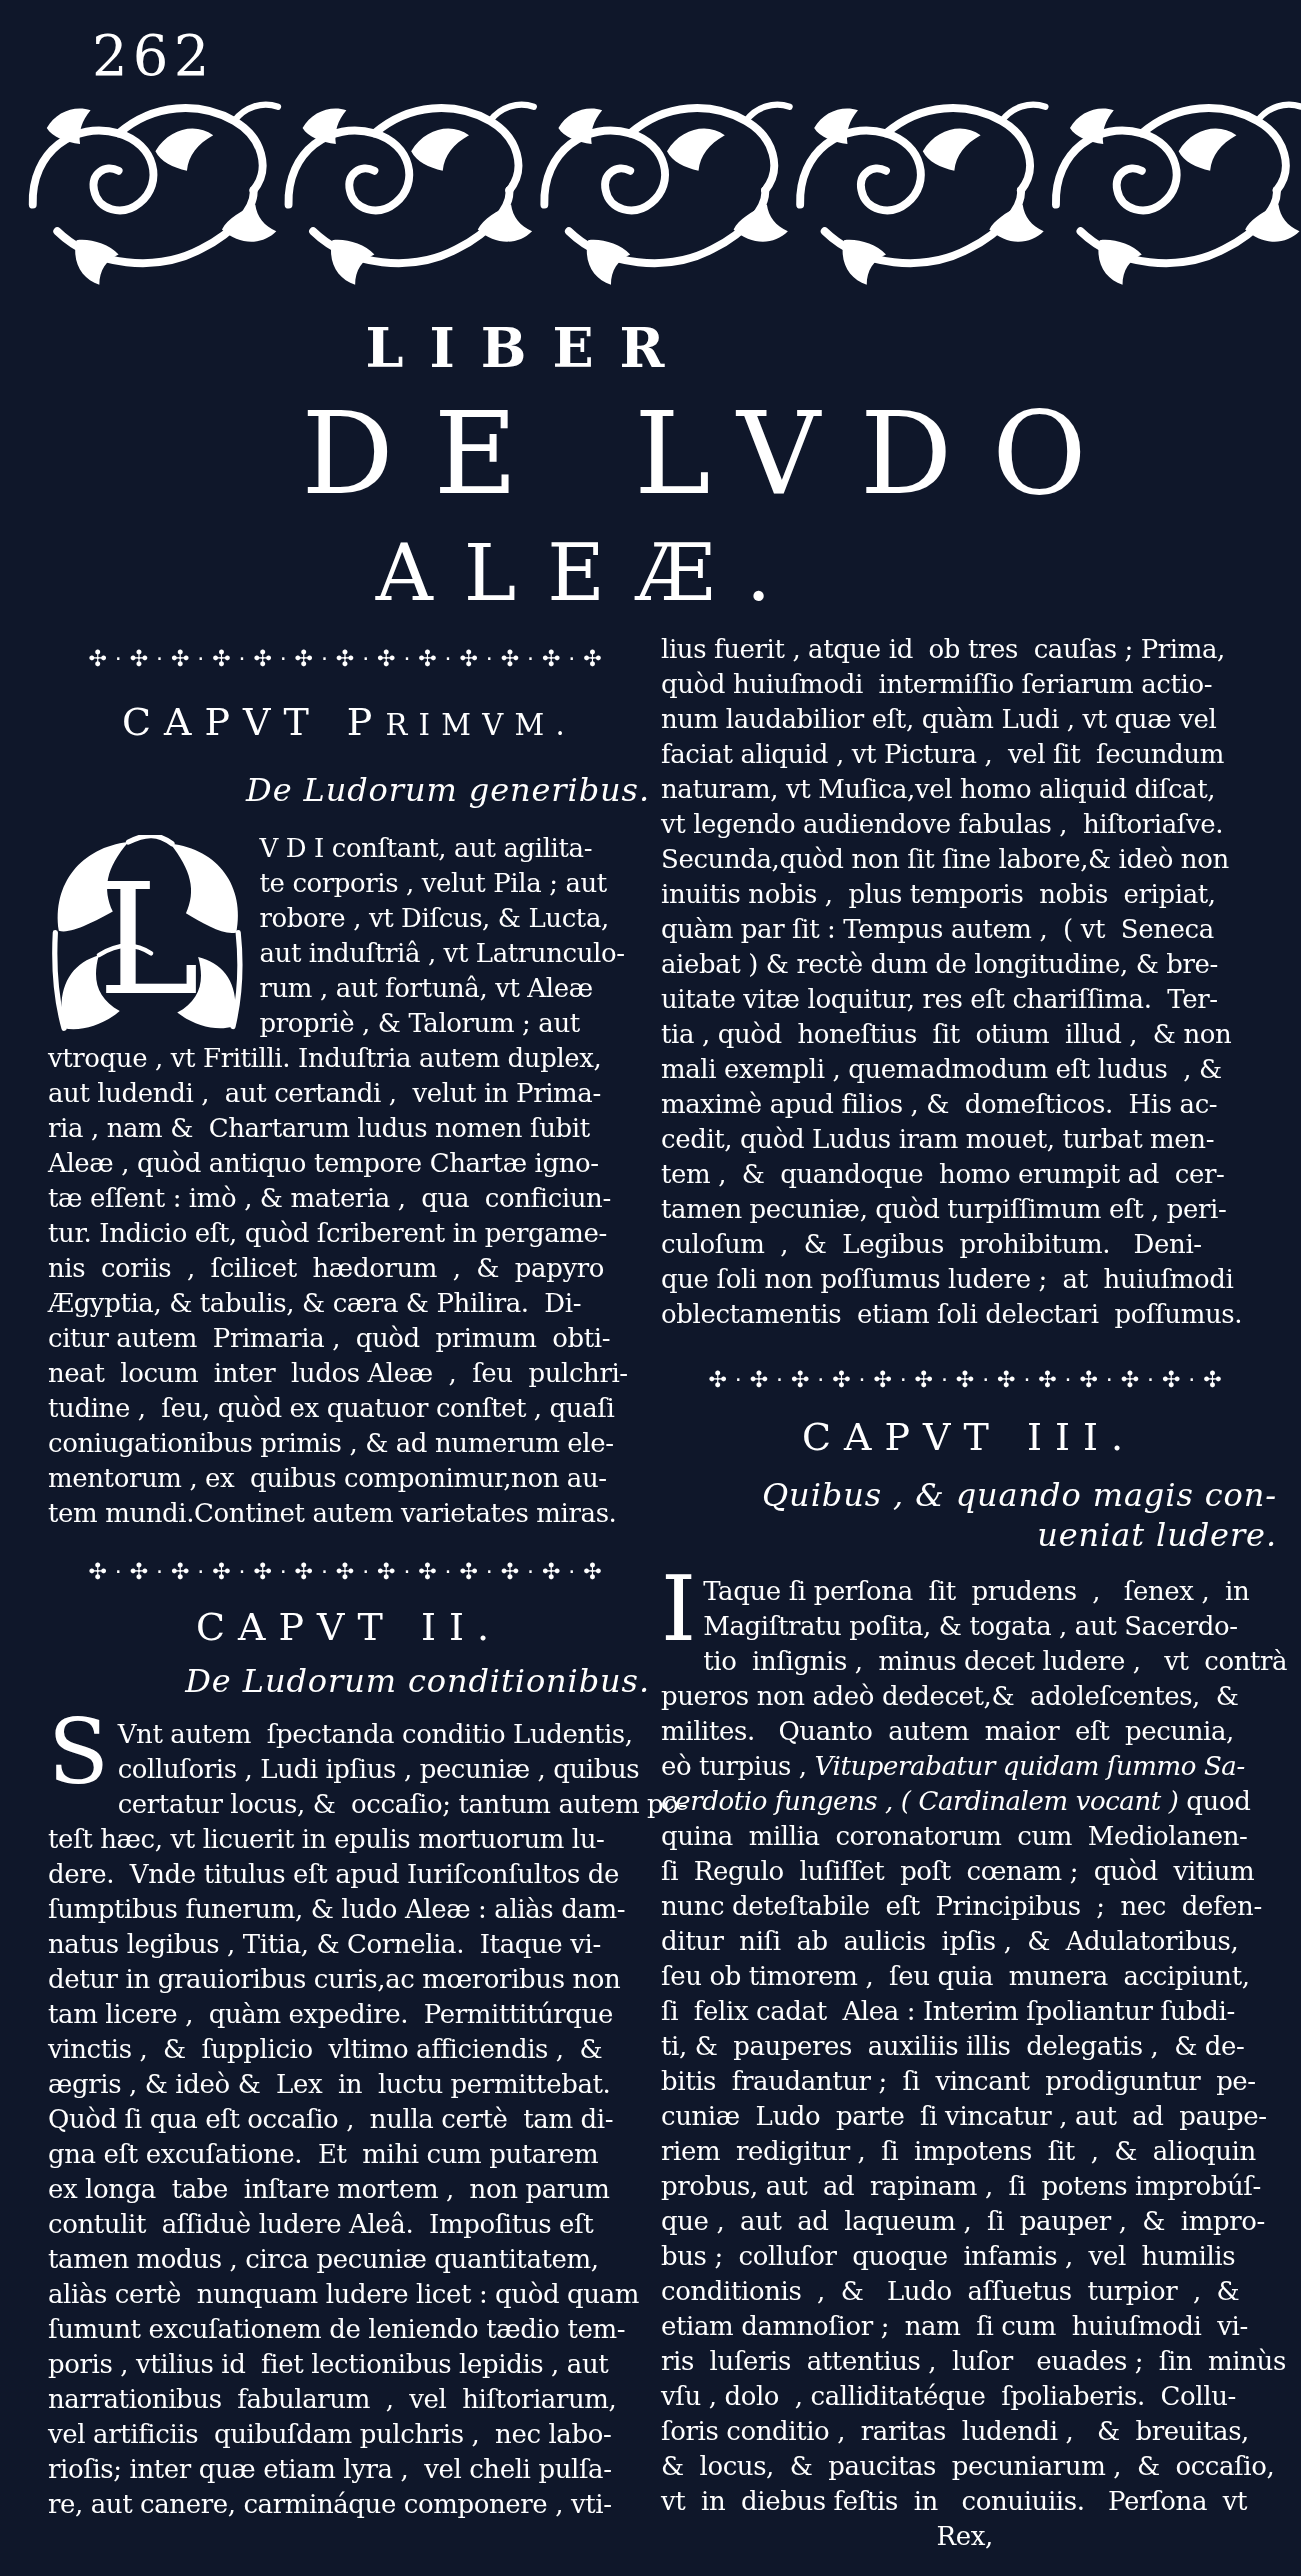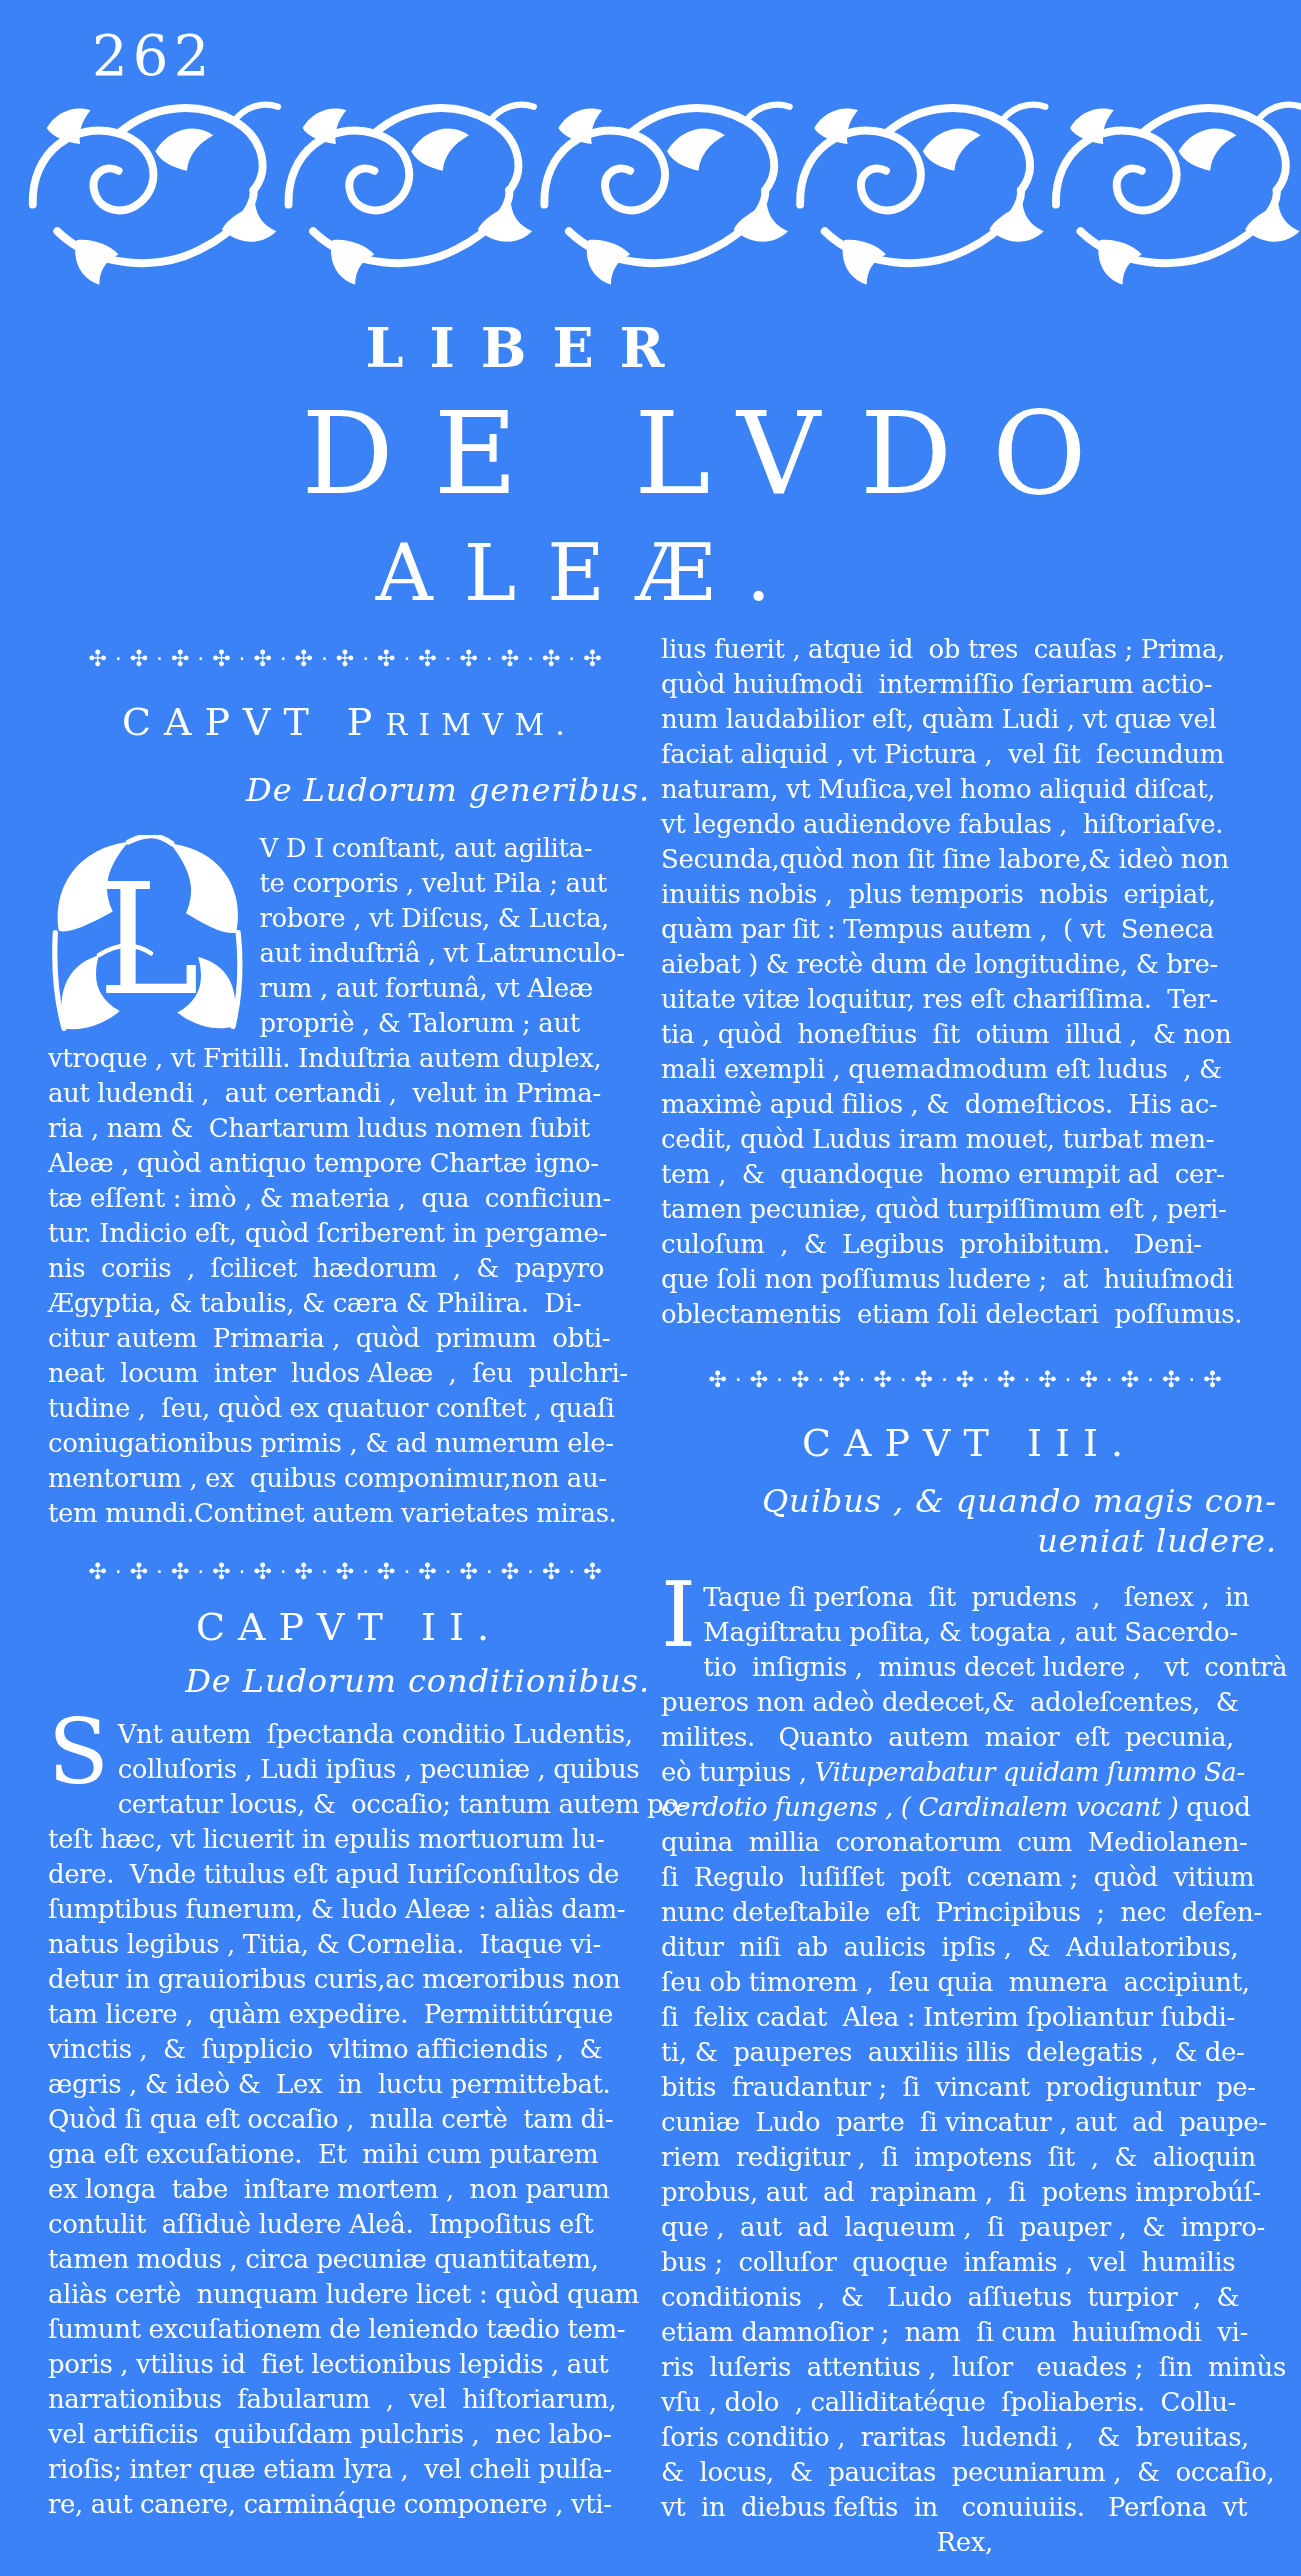--- a/index.html
+++ b/index.html
@@ -1,19 +1,19 @@
 <!DOCTYPE html>
 <html style="font-size:14px"><head>
 <meta charset="utf-8">
 <style>
   * { margin:0; padding:0; box-sizing:border-box; }
   html,body { background:#000; }
   .page {
     position:relative; width:1302px; height:2576px;
-    background:#3b82f6; color:#fff; overflow:hidden;
+    background:#0f172a; color:#fff; overflow:hidden;
     font-family:"DejaVu Serif","Liberation Serif",serif;
   }
   .pagenum {
     position:absolute; left:92px; top:23px;
     font-size:56px; letter-spacing:5.2px;
   }
   .band { position:absolute; left:24.4px; top:96px; width:1279px; height:194px; }
   .title-liber {
     position:absolute; top:316px; left:0; width:1056px; text-align:center;
     font-size:54px; letter-spacing:26px; white-space:nowrap;font-weight:bold;
@@ -39,21 +39,21 @@
   }
   .orn2 { margin-top:23px; }
   .orn3 { margin-top:30px; }
   .caput {
     text-align:center; font-weight:normal; font-size:38px; line-height:44px;
     letter-spacing:13px; white-space:normal;
   }
   .caput .sc { font-size:29px; letter-spacing:11.3px; }
   .caput1 { margin-top:24.4px; }
   .caput2 { margin-top:15.7px; }
-  .caput3 { margin-top:24px; }
+  .caput3 { margin-top:18px; }
   .chap-sub {
     text-align:right; font-style:italic; font-size:32px; line-height:40px;
     letter-spacing:0.9px; white-space:pre-line;
   }
   .sub1 { margin-top:23px; }
   .sub2 { margin-top:12px; }
   .sub3 { margin-top:15.7px; }
   .para1 { margin-top:21px; }
   .para2 { margin-top:15.7px; }
   .para3 { margin-top:19px; }

